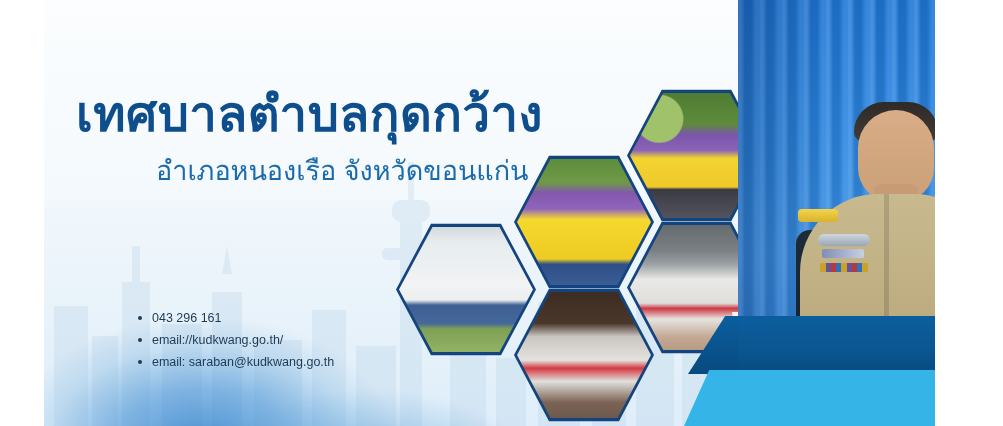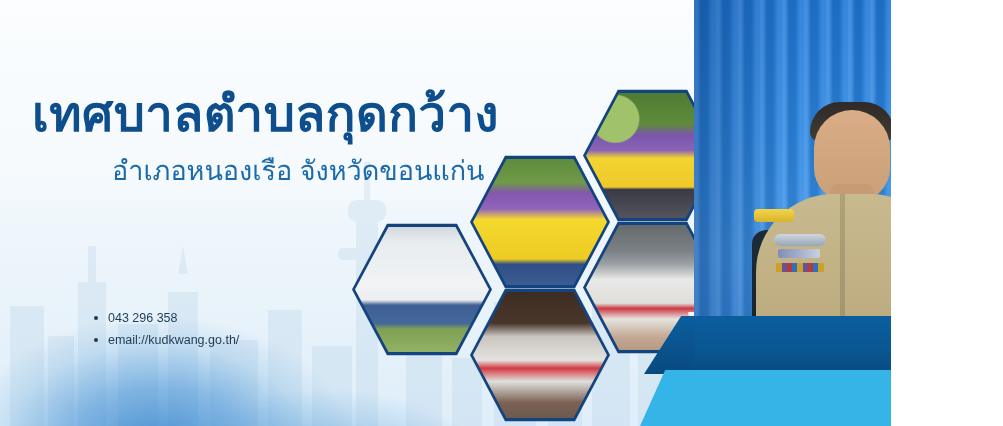--- a/index.html
+++ b/index.html
@@ -2,20 +2,21 @@
 <html><head>
 <meta charset="utf-8">
 <style>
   html,body{margin:0;padding:0;background:#ffffff;}
   #banner{
     position:relative;
     width:891px;height:426px;
     overflow:hidden;
     font-family:"Liberation Sans","DejaVu Sans",sans-serif;
     background:#f0abfc;
+    margin-left:44px;
   }
 
   
   .bg-base{position:absolute;inset:0;background:linear-gradient(180deg,#f7fbfd 0%,#f2f8fc 45%,#e9f3fa 70%,#dfeefa 100%);}
   .bg-blue-wash{
     position:absolute;left:-40px;bottom:-30px;width:470px;height:230px;
     background:radial-gradient(ellipse 230px 150px at 42% 95%, rgba(36,120,200,.78) 0%, rgba(60,140,210,.55) 38%, rgba(120,180,225,.25) 66%, rgba(255,255,255,0) 85%);
     filter:blur(1px);
   }
   .bg-blue-wash2{
@@ -252,25 +253,29 @@
 
   <div class="bg-blue-wash"></div>
   <div class="bg-blue-wash2"></div>
 
   <div class="title">เทศบาลตำบลกุดกว้าง</div>
   <div class="subtitle">อำเภอหนองเรือ จังหวัดขอนแก่น</div>
 
   <ul class="contact">
     <li>
       <span class="dot"></span>
-      <span>043 296 358</span>
+      <span>043 296 161</span>
     </li>
     <li>
       <span class="dot"></span>
       <span>email://kudkwang.go.th/</span>
+    </li>
+    <li>
+      <span class="dot"></span>
+      <span>email: saraban@kudkwang.go.th</span>
     </li>
   </ul>
 
   <div class="hexwrap">
 
     <div class="hex" style="left:583px;top:87px;width:139px;height:137px;">
       <div class="inner ph-rally"></div>
     </div>
 
     <div class="hex" style="left:470px;top:153px;width:140px;height:138px;">

